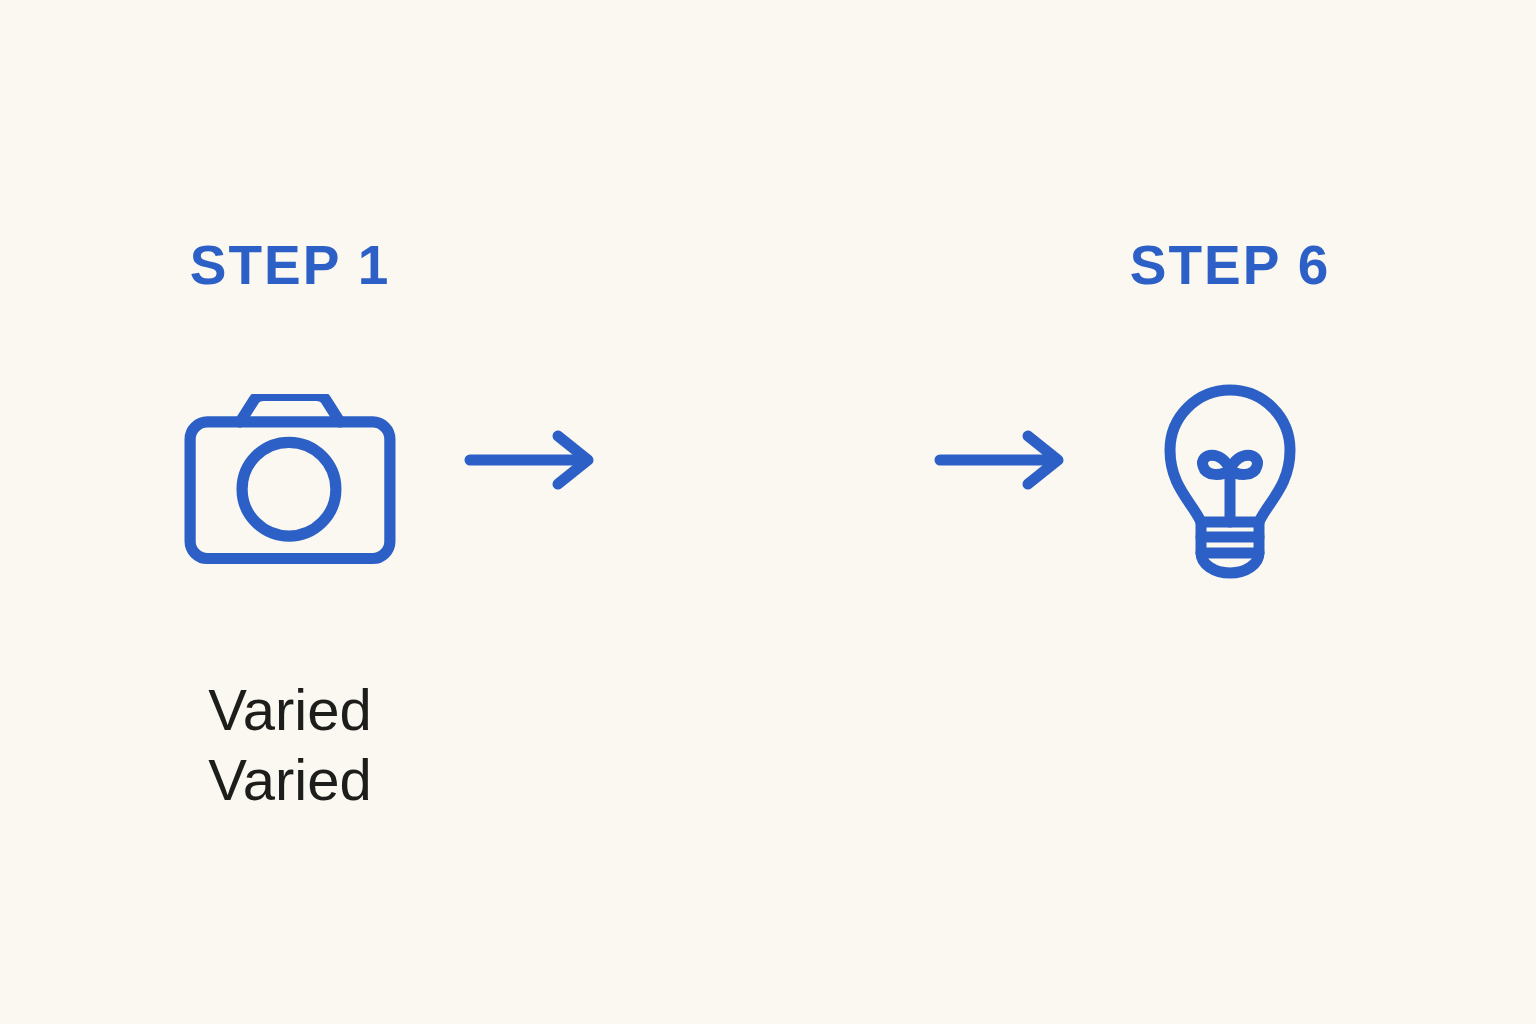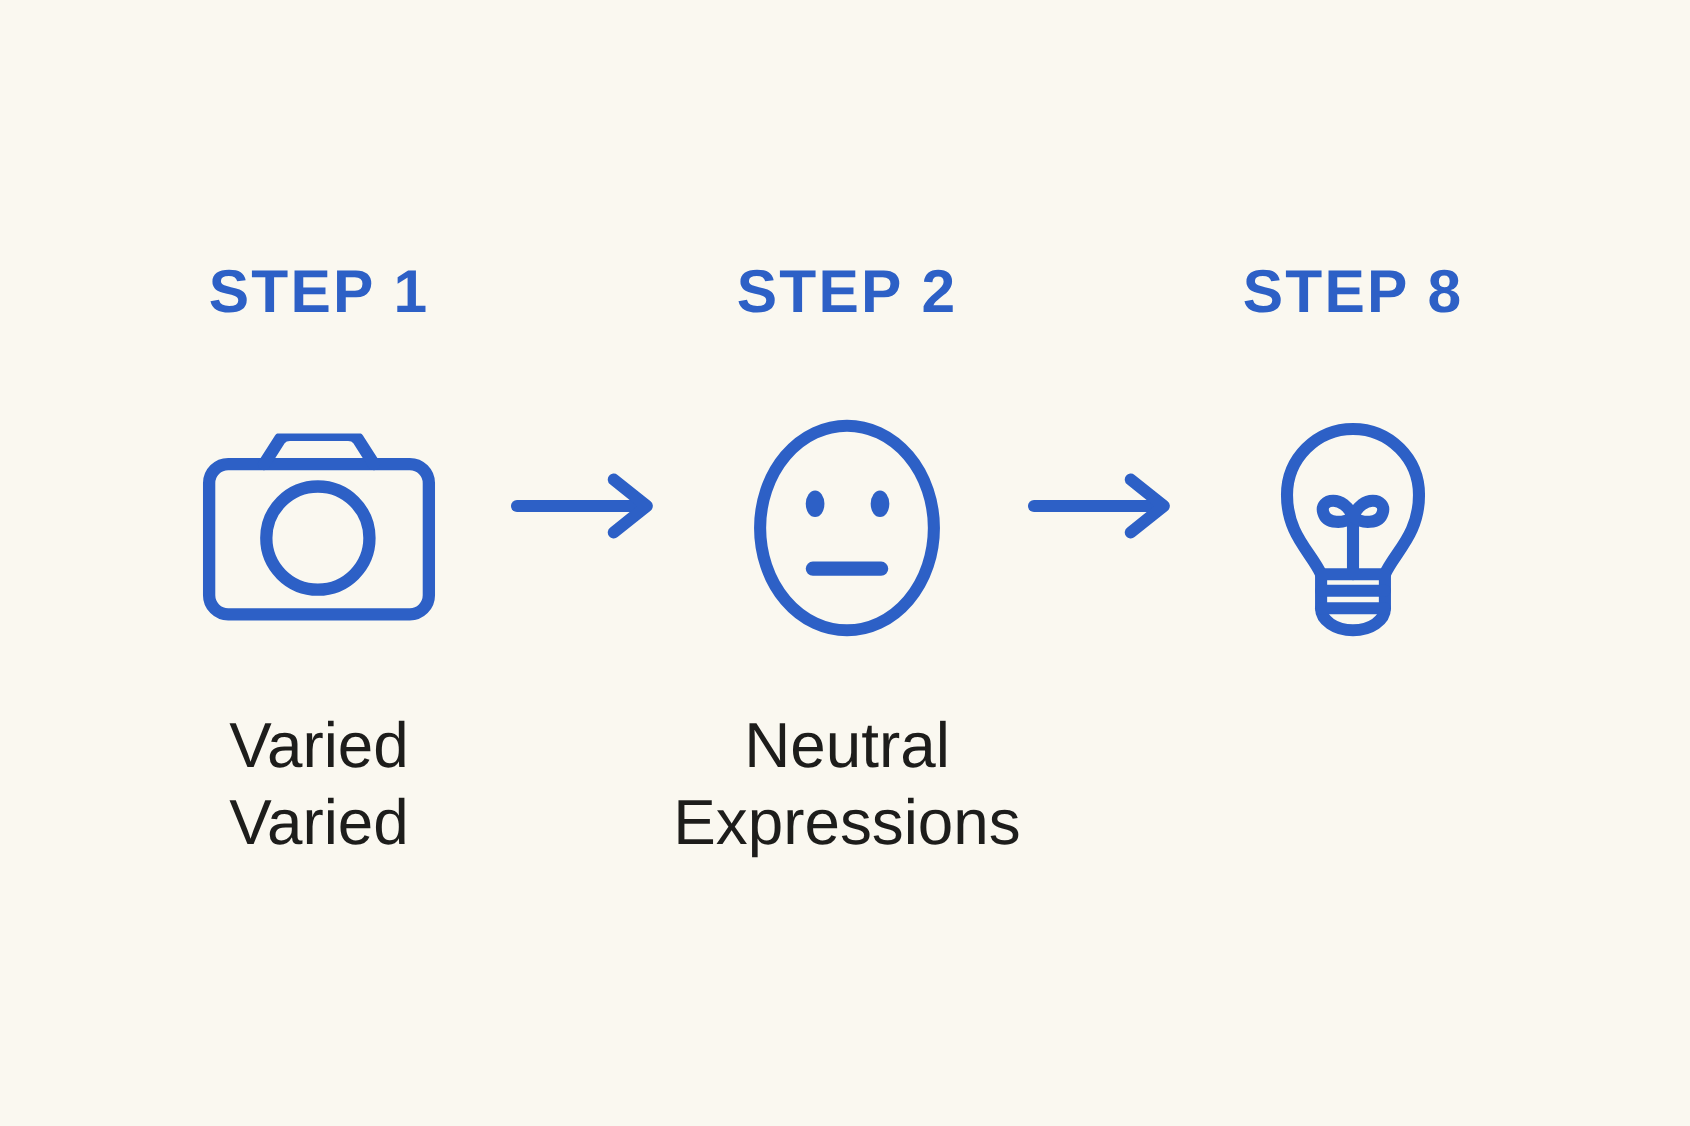--- a/index.html
+++ b/index.html
@@ -35,21 +35,21 @@
   }
   .icon-wrap {
     height: 215px;
     margin-top: 76px;
     display: flex;
     align-items: center;
     justify-content: center;
     color: var(--accent, #2d60c6);
   }
   .caption {
-    margin-top: 56px;
+    margin-top: 88px;
     font-size: 58px;
     font-weight: 500;
     color: var(--ink, #1d1d1b);
     line-height: 70px;
   }
   .arrow {
     position: absolute;
     top: 428px;
     width: 132px;
     height: 64px;
@@ -79,45 +79,30 @@
     </div>
   </div>
 
   <div class="arrow a1">
     <svg width="132" height="64" viewBox="0 0 132 64" fill="none" stroke="currentColor" stroke-width="11" stroke-linecap="round" stroke-linejoin="round">
       <path d="M6 32 H118"></path>
       <path d="M94 8 L124 32 L94 56"></path>
     </svg>
   </div>
 
-  <div class="step-col c2">
-    <div class="step-label">STEP 2</div>
-    <div class="icon-wrap">
-      <svg width="180" height="202" viewBox="0 0 180 202" fill="none" stroke="currentColor" stroke-width="11" stroke-linecap="round" stroke-linejoin="round">
-        <ellipse cx="90" cy="101" rx="79" ry="93"></ellipse>
-        <ellipse cx="61" cy="79" rx="8.5" ry="12" fill="currentColor" stroke="none"></ellipse>
-        <ellipse cx="120" cy="79" rx="8.5" ry="12" fill="currentColor" stroke="none"></ellipse>
-        <path d="M59 138 H121" stroke-width="13"></path>
-      </svg>
-    </div>
-    <div class="caption">
-      <div>Neutral</div>
-      <div>Expressions</div>
-    </div>
-  </div>
 
   <div class="arrow a2">
     <svg width="132" height="64" viewBox="0 0 132 64" fill="none" stroke="currentColor" stroke-width="11" stroke-linecap="round" stroke-linejoin="round">
       <path d="M6 32 H118"></path>
       <path d="M94 8 L124 32 L94 56"></path>
     </svg>
   </div>
 
   <div class="step-col c3">
-    <div class="step-label">STEP 8</div>
+    <div class="step-label">STEP 6</div>
     <div class="icon-wrap">
       <svg width="152" height="214" viewBox="0 0 152 214" fill="none" stroke="currentColor" stroke-width="11" stroke-linecap="round" stroke-linejoin="round">
 
         <path d="M47 149 C 38 129 16 113 16 77 A 60 60 0 1 1 136 77 C 136 113 114 129 105 149"></path>
 
         <path d="M76 149 V 97"></path>
         <path d="M76 97 C 68 76 45 80 49 93 C 52 104 68 103 76 97 Z"></path>
         <path d="M76 97 C 84 76 107 80 103 93 C 100 104 84 103 76 97 Z"></path>
 
         <path d="M47 149 H 105 V 180 A 29 20 0 0 1 47 180 Z"></path>

